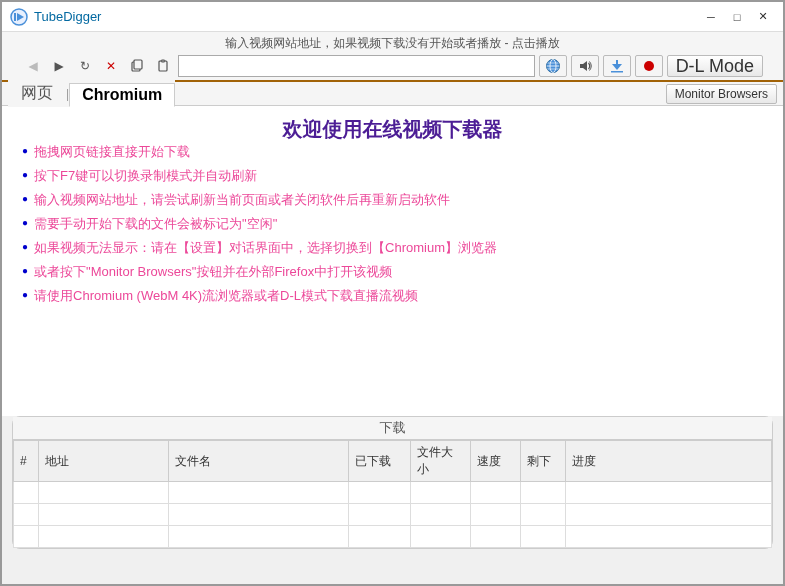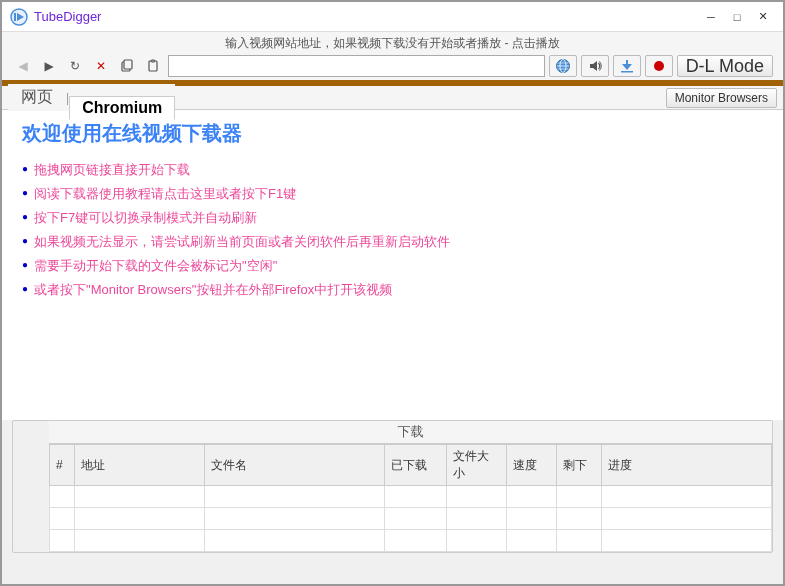--- a/index.html
+++ b/index.html
@@ -28,21 +28,21 @@
       display: flex;
       align-items: center;
       gap: 6px;
     }
     .title-bar-logo {
       width: 18px;
       height: 18px;
     }
     .title-bar-title {
       font-size: 13px;
-      color: #6d28d9;
+      color: #0369a1;
     }
     .title-bar-controls {
       display: flex;
       gap: 2px;
     }
     .title-btn {
       width: 24px;
       height: 20px;
       background: transparent;
       border: 1px solid transparent;
@@ -50,22 +50,22 @@
       display: flex;
       align-items: center;
       justify-content: center;
       font-size: 11px;
       color: #333;
     }
 
     
     .toolbar {
       background: #f5f5f5;
-      border-bottom: 6px solid #a16207;
-      padding: 3px 10px;
+      border-bottom: 2px solid #a16207;
+      padding: 3px 20px;
     }
     .toolbar-top {
       text-align: center;
       font-size: 12px;
       color: #555;
       margin-bottom: 3px;
     }
     .toolbar-main {
       display: flex;
       align-items: center;
@@ -143,21 +143,21 @@
       border: 1px solid transparent;
       background: transparent;
     }
     .tab-item.active {
       color: #000;
       font-weight: bold;
       background: #fff;
       border: 1px solid #ccc;
       border-bottom: 1px solid #fff;
       position: relative;
-      top: 10px;
+      top: 1px;
     }
     .tab-separator {
       color: #999;
       font-size: 12px;
     }
     .monitor-btn {
       margin-left: auto;
       position: relative;
       z-index: 1;
       height: 20px;
@@ -171,24 +171,24 @@
     }
 
     
     .main-content {
       background: #fff;
       padding: 10px 20px;
       height: 310px;
       overflow: hidden;
     }
     .welcome-title {
+      text-align: center;
       font-size: 20px;
       font-weight: bold;
-      color: #3b82f6;
-      margin-bottom: 14px;
+      color: #4c1d95;
     }
     .feature-list {
       list-style: none;
       padding: 0;
     }
     .feature-list li {
       font-size: 13px;
       color: #ec4899;
       margin-bottom: 6px;
       display: flex;
@@ -200,22 +200,21 @@
       color: #0000cc;
       font-size: 10px;
       margin-top: 2px;
       flex-shrink: 0;
     }
 
     
     .download-section {
       margin: 0 10px;
       border: 1px solid #ccc;
-      border-radius: 2px;
-      padding-left: 36px;
+      border-radius: 8px;
     }
     .download-header {
       text-align: center;
       font-size: 13px;
       color: #555;
       background: #f5f5f5;
       border-bottom: 1px solid #ccc;
       padding: 2px 0;
     }
     .download-table {
@@ -325,25 +324,26 @@
     <span class="tab-separator">|</span>
     <div class="tab-item active">Chromium</div>
   </div>
   <button class="monitor-btn">Monitor Browsers</button>
 </div>
 
 <div class="main-content">
   <div class="welcome-title">欢迎使用在线视频下载器</div>
   <ul class="feature-list">
   <li>拖拽网页链接直接开始下载</li>
-      <li>阅读下载器使用教程请点击这里或者按下F1键</li>
       <li>按下F7键可以切换录制模式并自动刷新</li>
-      <li>如果视频无法显示，请尝试刷新当前页面或者关闭软件后再重新启动软件</li>
+      <li>输入视频网站地址，请尝试刷新当前页面或者关闭软件后再重新启动软件</li>
       <li>需要手动开始下载的文件会被标记为"空闲"</li>
+      <li>如果视频无法显示：请在【设置】对话界面中，选择切换到【Chromium】浏览器</li>
       <li>或者按下"Monitor Browsers"按钮并在外部Firefox中打开该视频</li>
+      <li>请使用Chromium (WebM 4K)流浏览器或者D-L模式下载直播流视频</li>
     </ul>
 </div>
 
 <div class="download-section">
   <div class="download-header">下载</div>
   <table class="download-table">
     <thead>
       <tr>
         <th class="col-num">#</th>
         <th class="col-addr">地址</th>

